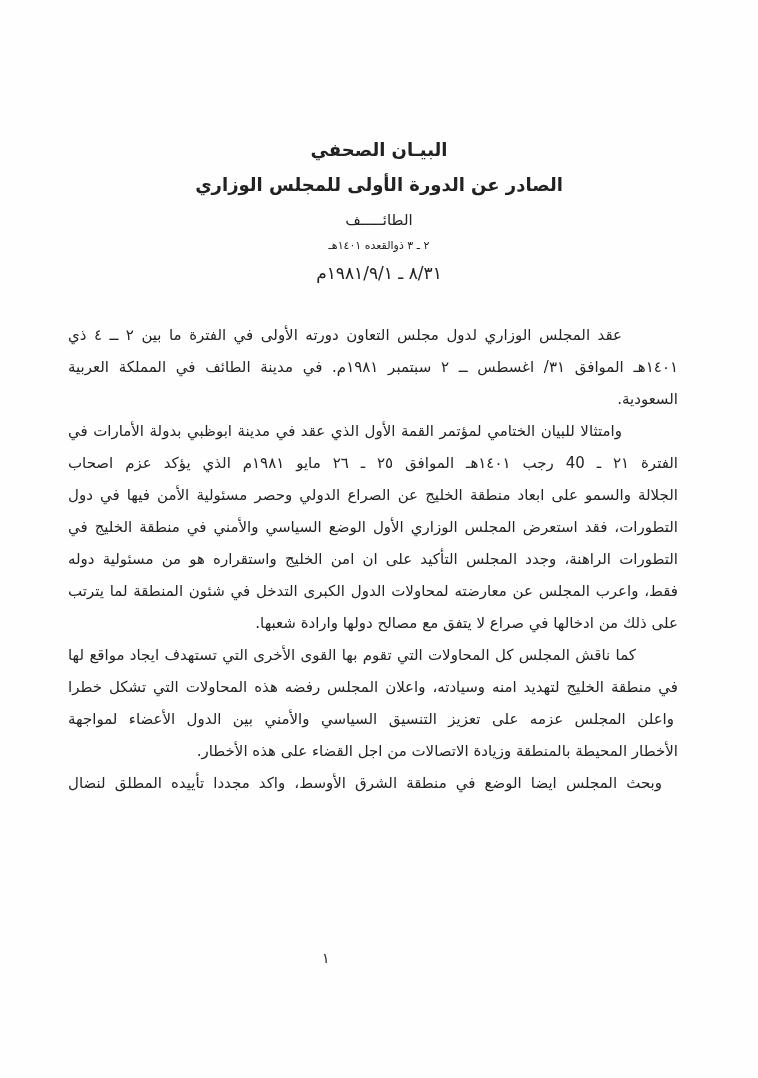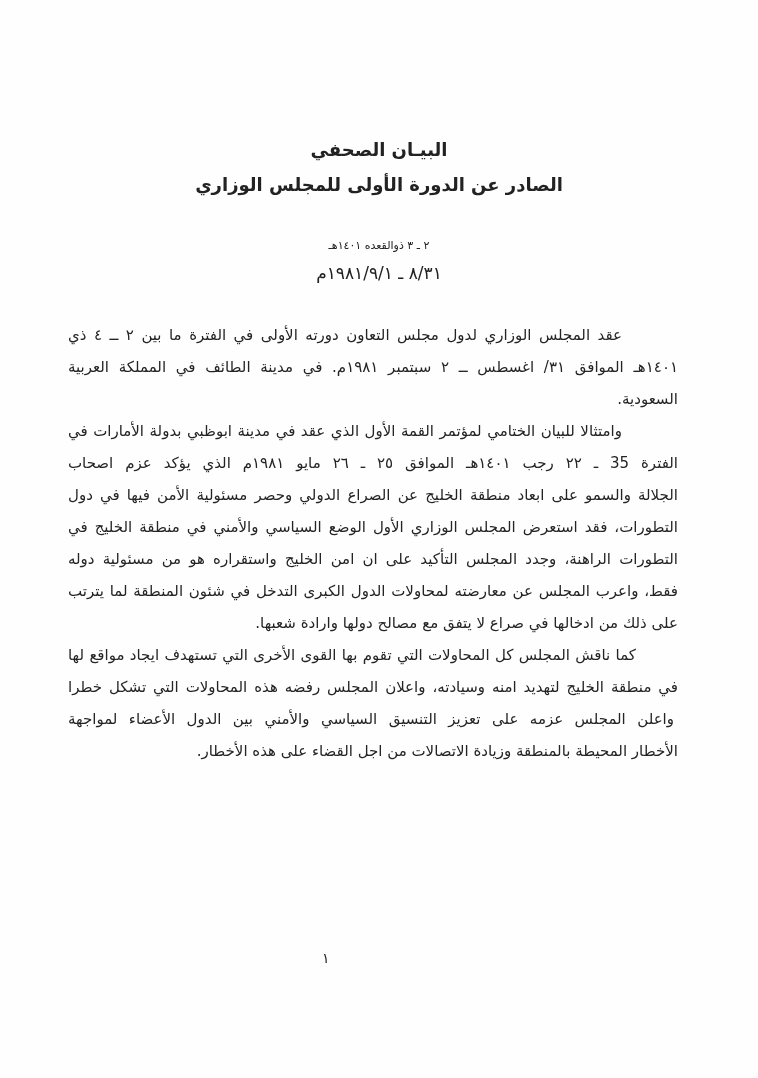--- a/index.html
+++ b/index.html
@@ -67,51 +67,53 @@
     direction: rtl;
   }
 </style>
 </head>
 <body>
 
 <div class="page">
 
   <div class="hdr title1">البيـان الصحفي</div>
   <div class="hdr title2">الصادر عن الدورة الأولى للمجلس الوزاري</div>
+  <div class="hdr place">الطائـــــف</div>
   <div class="hdr date1">٢ ـ ٣ ذوالقعده ١٤٠١هـ</div>
   <div class="hdr date2">٨/٣١ ـ ١٩٨١/٩/١م</div>
 
   <div class="doc-body">
 
     <div class="para">
       <div class="bline ind-p1">عقد المجلس الوزاري لدول مجلس التعاون دورته الأولى في الفترة ما بين ٢ ــ ٤ ذي القعدة</div>
       <div class="bline">١٤٠١هـ الموافق ٣١/ اغسطس ــ ٢ سبتمبر ١٩٨١م. في مدينة الطائف في المملكة العربية</div>
       <div class="bline last">السعودية.</div>
     </div>
 
     <div class="para">
       <div class="bline ind-p2">وامتثالا للبيان الختامي لمؤتمر القمة الأول الذي عقد في مدينة ابوظبي بدولة الأمارات في</div>
-      <div class="bline">الفترة 35 ـ ٢٢ رجب ١٤٠١هـ الموافق ٢٥ ـ ٢٦ مايو ١٩٨١م الذي يؤكد عزم اصحاب</div>
+      <div class="bline">الفترة ٢١ ـ 40 رجب ١٤٠١هـ الموافق ٢٥ ـ ٢٦ مايو ١٩٨١م الذي يؤكد عزم اصحاب</div>
       <div class="bline">الجلالة والسمو على ابعاد منطقة الخليج عن الصراع الدولي وحصر مسئولية الأمن فيها في دول</div>
       <div class="bline">التطورات، فقد استعرض المجلس الوزاري الأول الوضع السياسي والأمني في منطقة الخليج في ضوء</div>
       <div class="bline">التطورات الراهنة، وجدد المجلس التأكيد على ان امن الخليج واستقراره هو من مسئولية دوله</div>
       <div class="bline">فقط، واعرب المجلس عن معارضته لمحاولات الدول الكبرى التدخل في شئون المنطقة لما يترتب</div>
       <div class="bline last">على ذلك من ادخالها في صراع لا يتفق مع مصالح دولها وارادة شعبها.</div>
     </div>
 
     <div class="para">
       <div class="bline ind-p3">كما ناقش المجلس كل المحاولات التي تقوم بها القوى الأخرى التي تستهدف ايجاد مواقع لها</div>
       <div class="bline">في منطقة الخليج لتهديد امنه وسيادته، واعلان المجلس رفضه هذه المحاولات التي تشكل خطرا</div>
     </div>
 
     <div class="para">
       <div class="bline ind-p4">واعلن المجلس عزمه  على تعزيز التنسيق السياسي والأمني بين الدول الأعضاء لمواجهة</div>
       <div class="bline last">الأخطار المحيطة بالمنطقة وزيادة الاتصالات من اجل القضاء على هذه الأخطار.</div>
     </div>
 
     <div class="para">
+      <div class="bline ind-p5">وبحث المجلس ايضا الوضع في منطقة الشرق الأوسط، واكد مجددا تأييده المطلق لنضال</div>
     </div>
 
   </div>
 
   <div class="pagenum">١</div>
 
 </div>
 
 </body></html>

